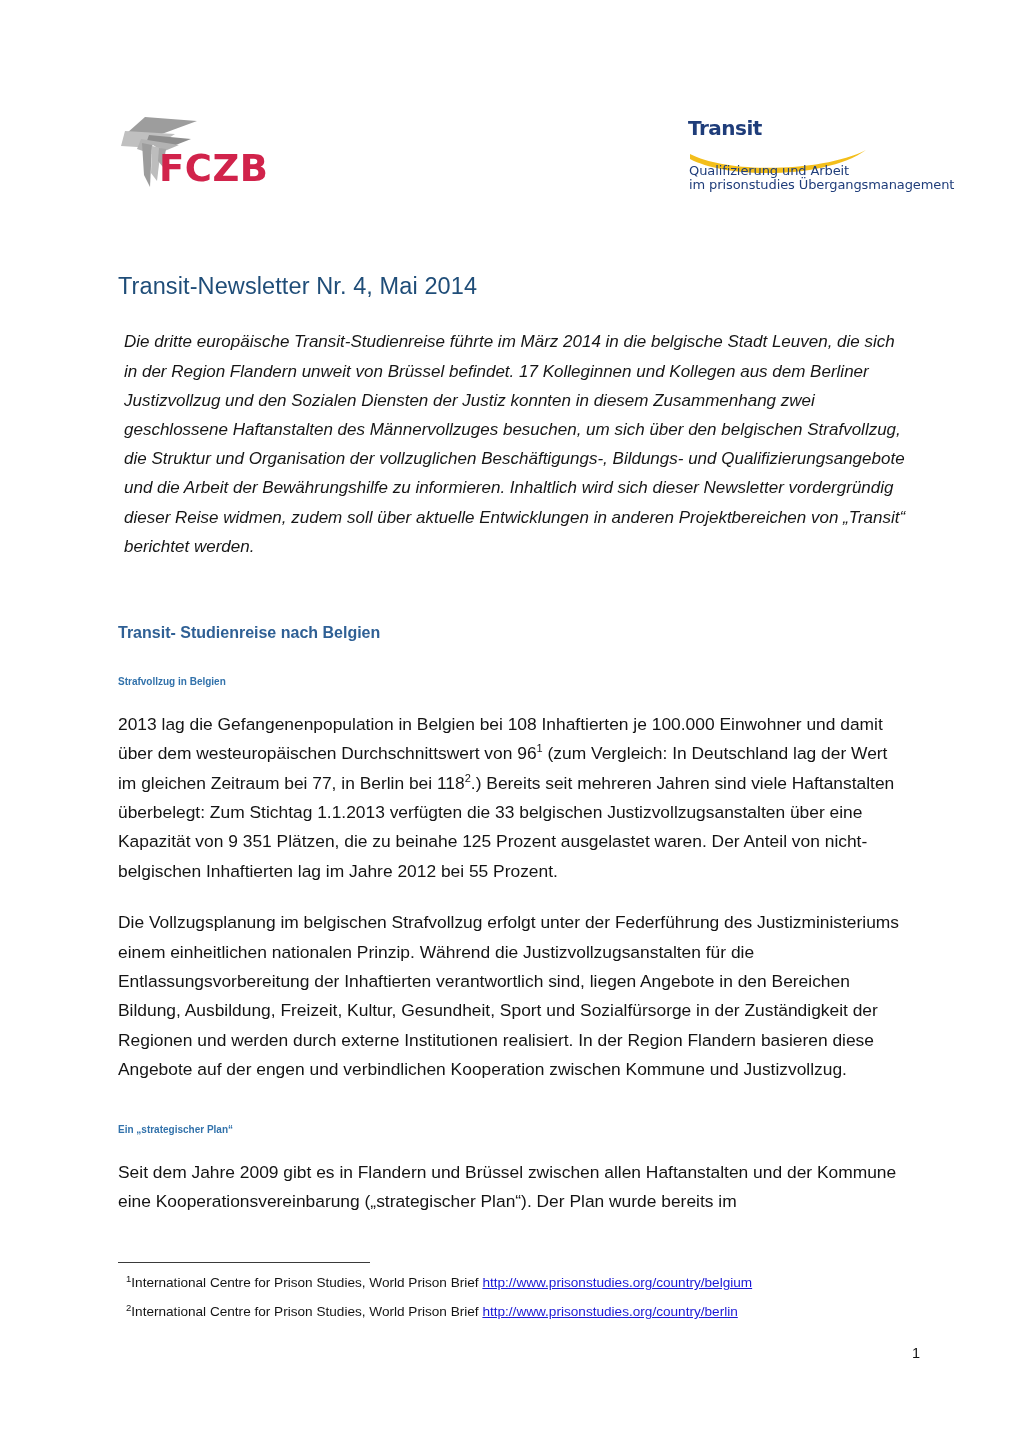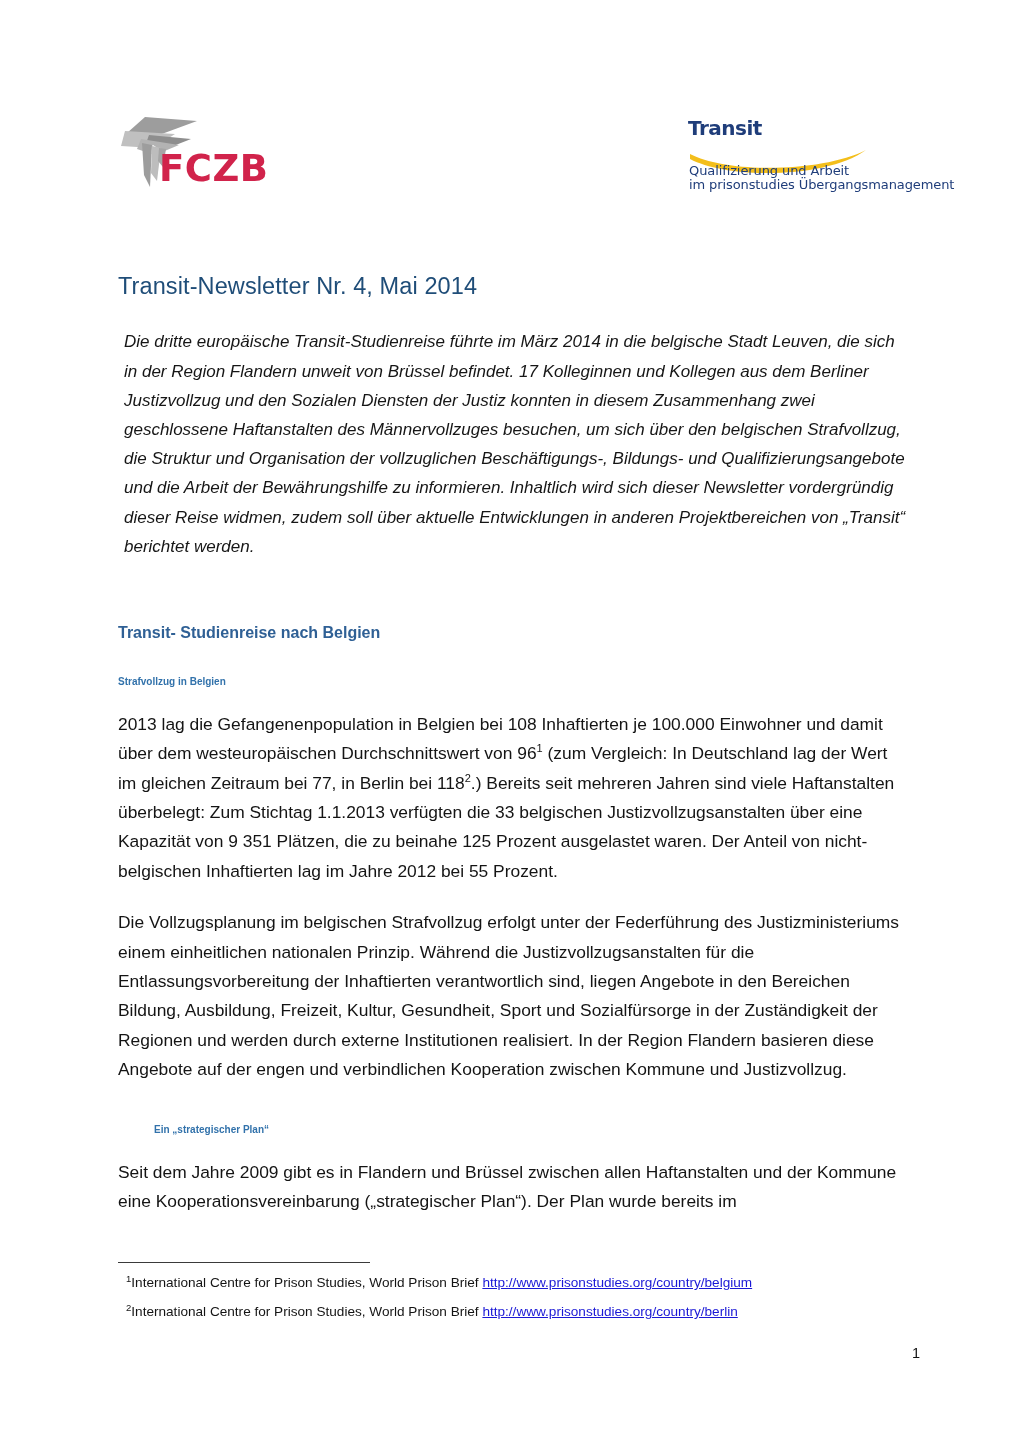--- a/index.html
+++ b/index.html
@@ -229,21 +229,21 @@
     <p class="intro">Die dritte europäische Transit-Studienreise führte im März 2014 in die belgische Stadt Leuven, die sich in der Region Flandern unweit von Brüssel befindet. 17 Kolleginnen und Kollegen aus dem Berliner Justizvollzug und den Sozialen Diensten der Justiz konnten in diesem Zusammenhang zwei geschlossene Haftanstalten des Männervollzuges besuchen, um sich über den belgischen Strafvollzug, die Struktur und Organisation der vollzuglichen Beschäftigungs-, Bildungs- und Qualifizierungsangebote und die Arbeit der Bewährungshilfe zu informieren. Inhaltlich wird sich dieser Newsletter vordergründig dieser Reise widmen, zudem soll über aktuelle Entwicklungen in anderen Projektbereichen von „Transit“ berichtet werden.</p>
 
     <h2 class="h1-blue">Transit- Studienreise nach Belgien</h2>
 
     <h3 class="h2-blue">Strafvollzug in Belgien</h3>
 
     <p class="para"><span>2013 lag die Gefangenenpopulation in Belgien bei 108 Inhaftierten je 100.000 Einwohner und damit über dem westeuropäischen Durchschnittswert von 96</span><sup>1</sup><span> (zum Vergleich: In Deutschland lag der Wert im gleichen Zeitraum bei 77, in Berlin bei 118</span><sup>2</sup><span>.) Bereits seit mehreren Jahren sind viele Haftanstalten überbelegt: Zum Stichtag 1.1.2013 verfügten die 33 belgischen Justizvollzugsanstalten über eine Kapazität von 9 351 Plätzen, die zu beinahe 125 Prozent ausgelastet waren. Der Anteil von nicht-belgischen Inhaftierten lag im Jahre 2012 bei 55 Prozent.</span></p>
 
     <p class="para">Die Vollzugsplanung im belgischen Strafvollzug erfolgt unter der Federführung des Justizministeriums einem einheitlichen nationalen Prinzip. Während die Justizvollzugsanstalten für die Entlassungsvorbereitung der Inhaftierten verantwortlich sind, liegen Angebote in den Bereichen Bildung, Ausbildung, Freizeit, Kultur, Gesundheit, Sport und Sozialfürsorge in der Zuständigkeit der Regionen und werden durch externe Institutionen realisiert. In der Region Flandern basieren diese Angebote auf der engen und verbindlichen Kooperation zwischen Kommune und Justizvollzug.</p>
 
-    <h3 class="h2-blue" style="margin-top:38px;margin-left:36px;">Ein „strategischer Plan“</h3>
+    <h3 class="h2-blue" style="margin-top:38px;">Ein „strategischer Plan“</h3>
 
     <p class="para">Seit dem Jahre 2009 gibt es in Flandern und Brüssel zwischen allen Haftanstalten und der Kommune eine Kooperationsvereinbarung („strategischer Plan“). Der Plan wurde bereits im</p>
   </div>
 
   <div class="footnote-area">
     <div class="footnote-rule"></div>
 
     <p class="footnote"><sup>1</sup><span>International Centre for Prison Studies, World Prison Brief </span><a class="fn-link" href="#">http://www.prisonstudies.org/country/belgium</a></p>
 
     <p class="footnote"><sup>2</sup><span>International Centre for Prison Studies, World Prison Brief </span><a class="fn-link" href="#">http://www.prisonstudies.org/country/berlin</a></p>

